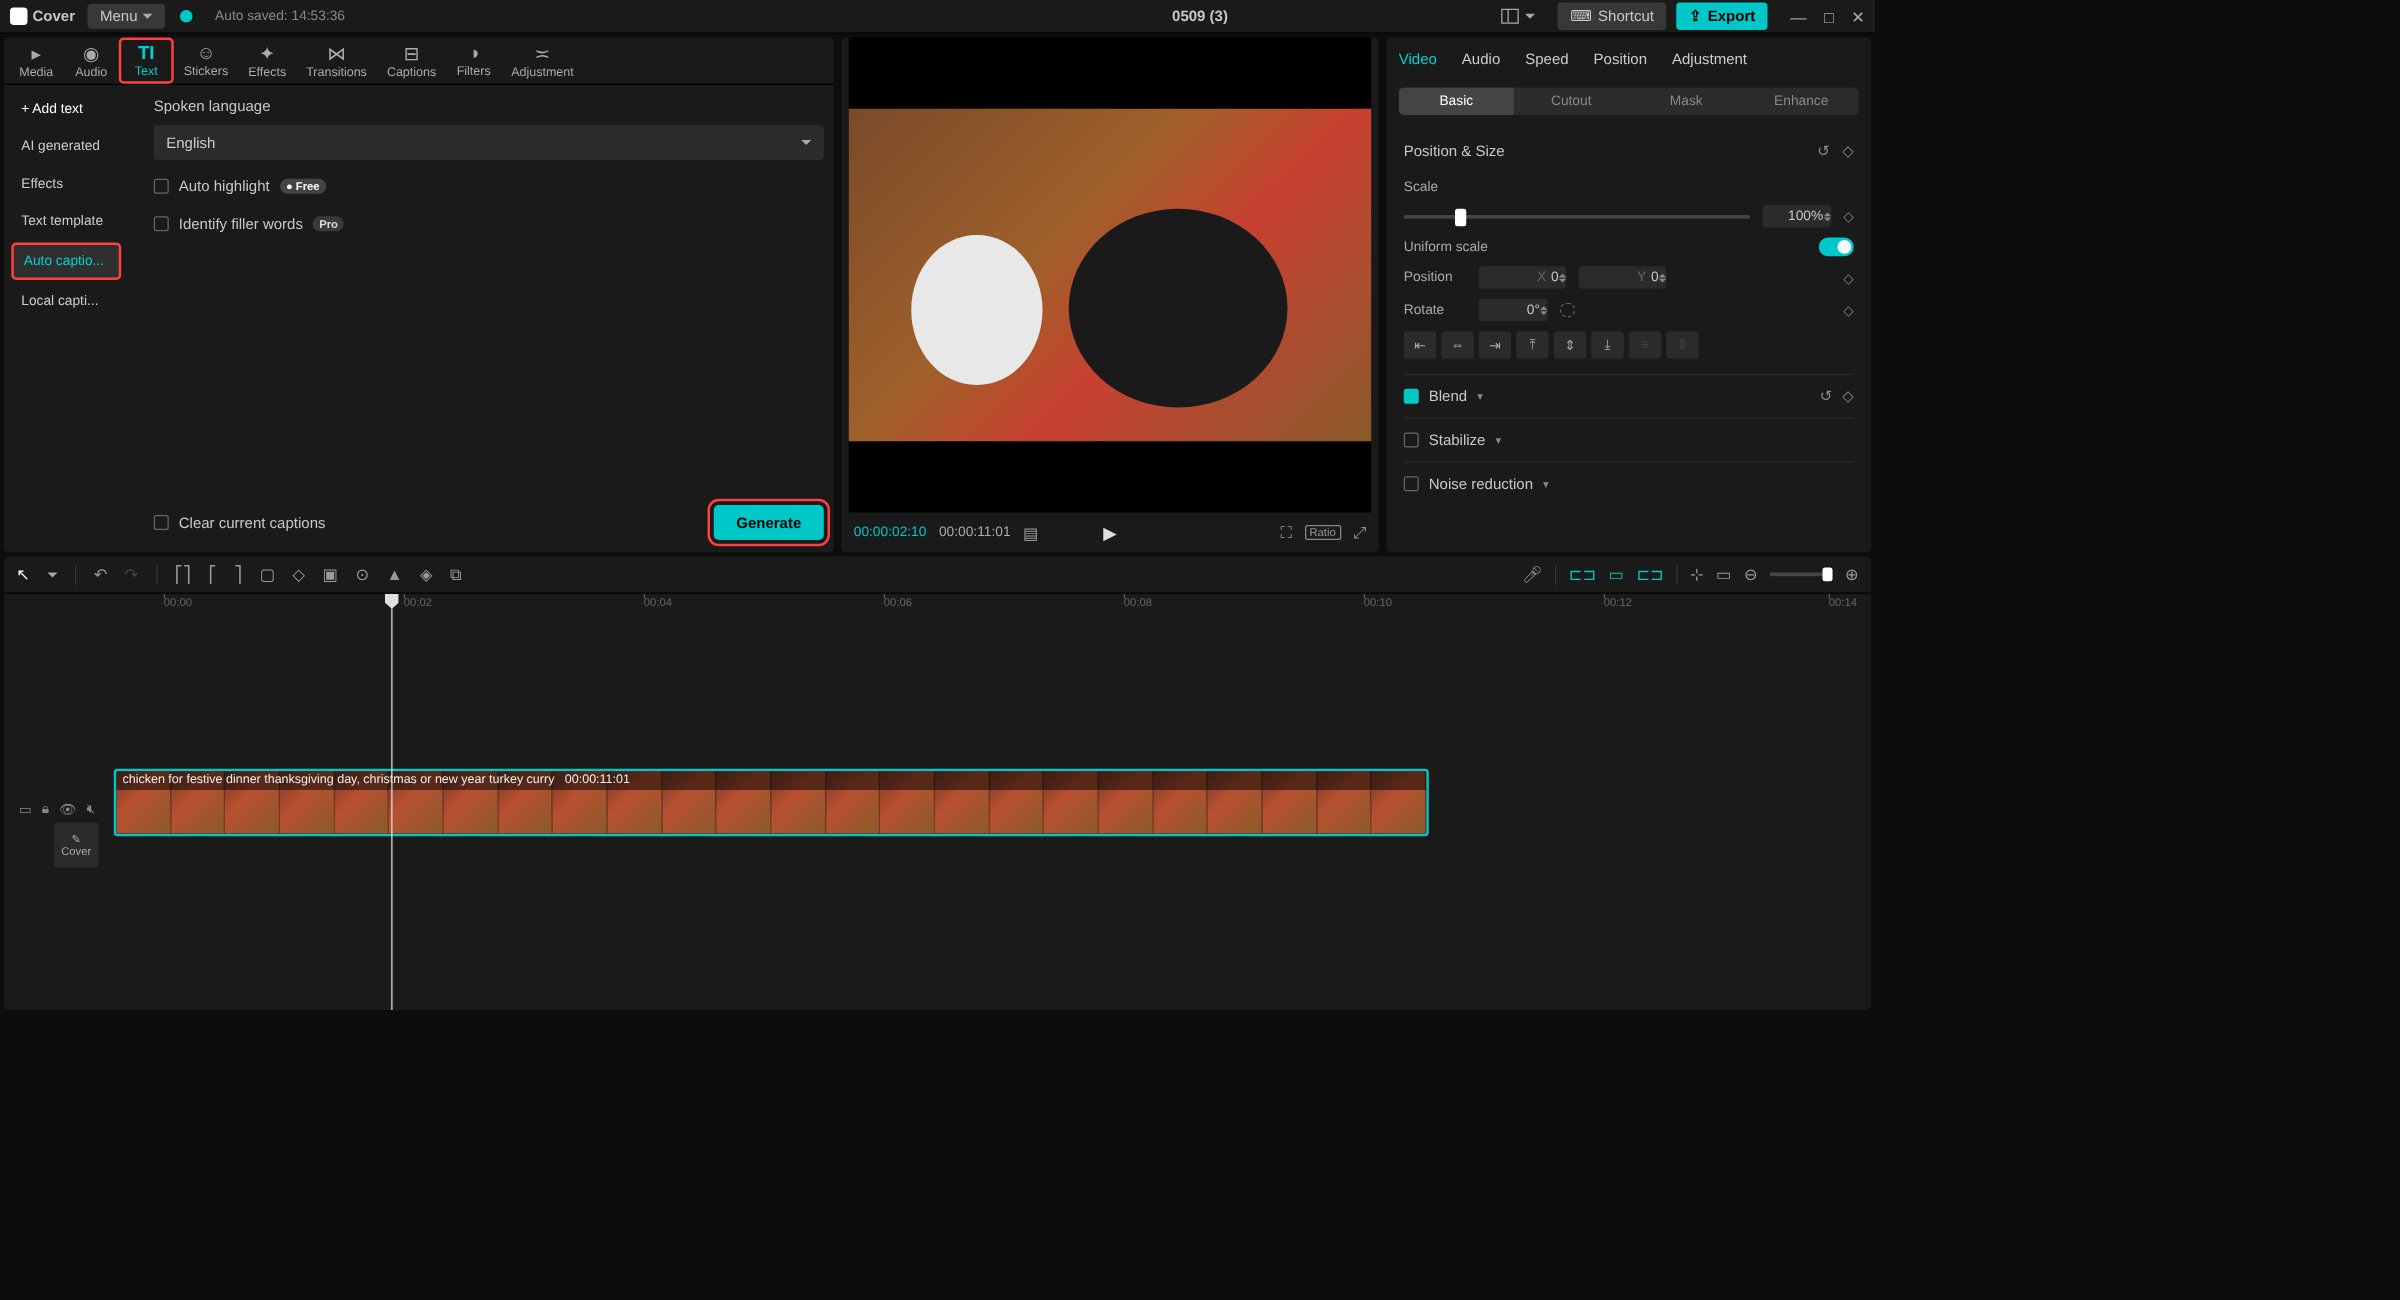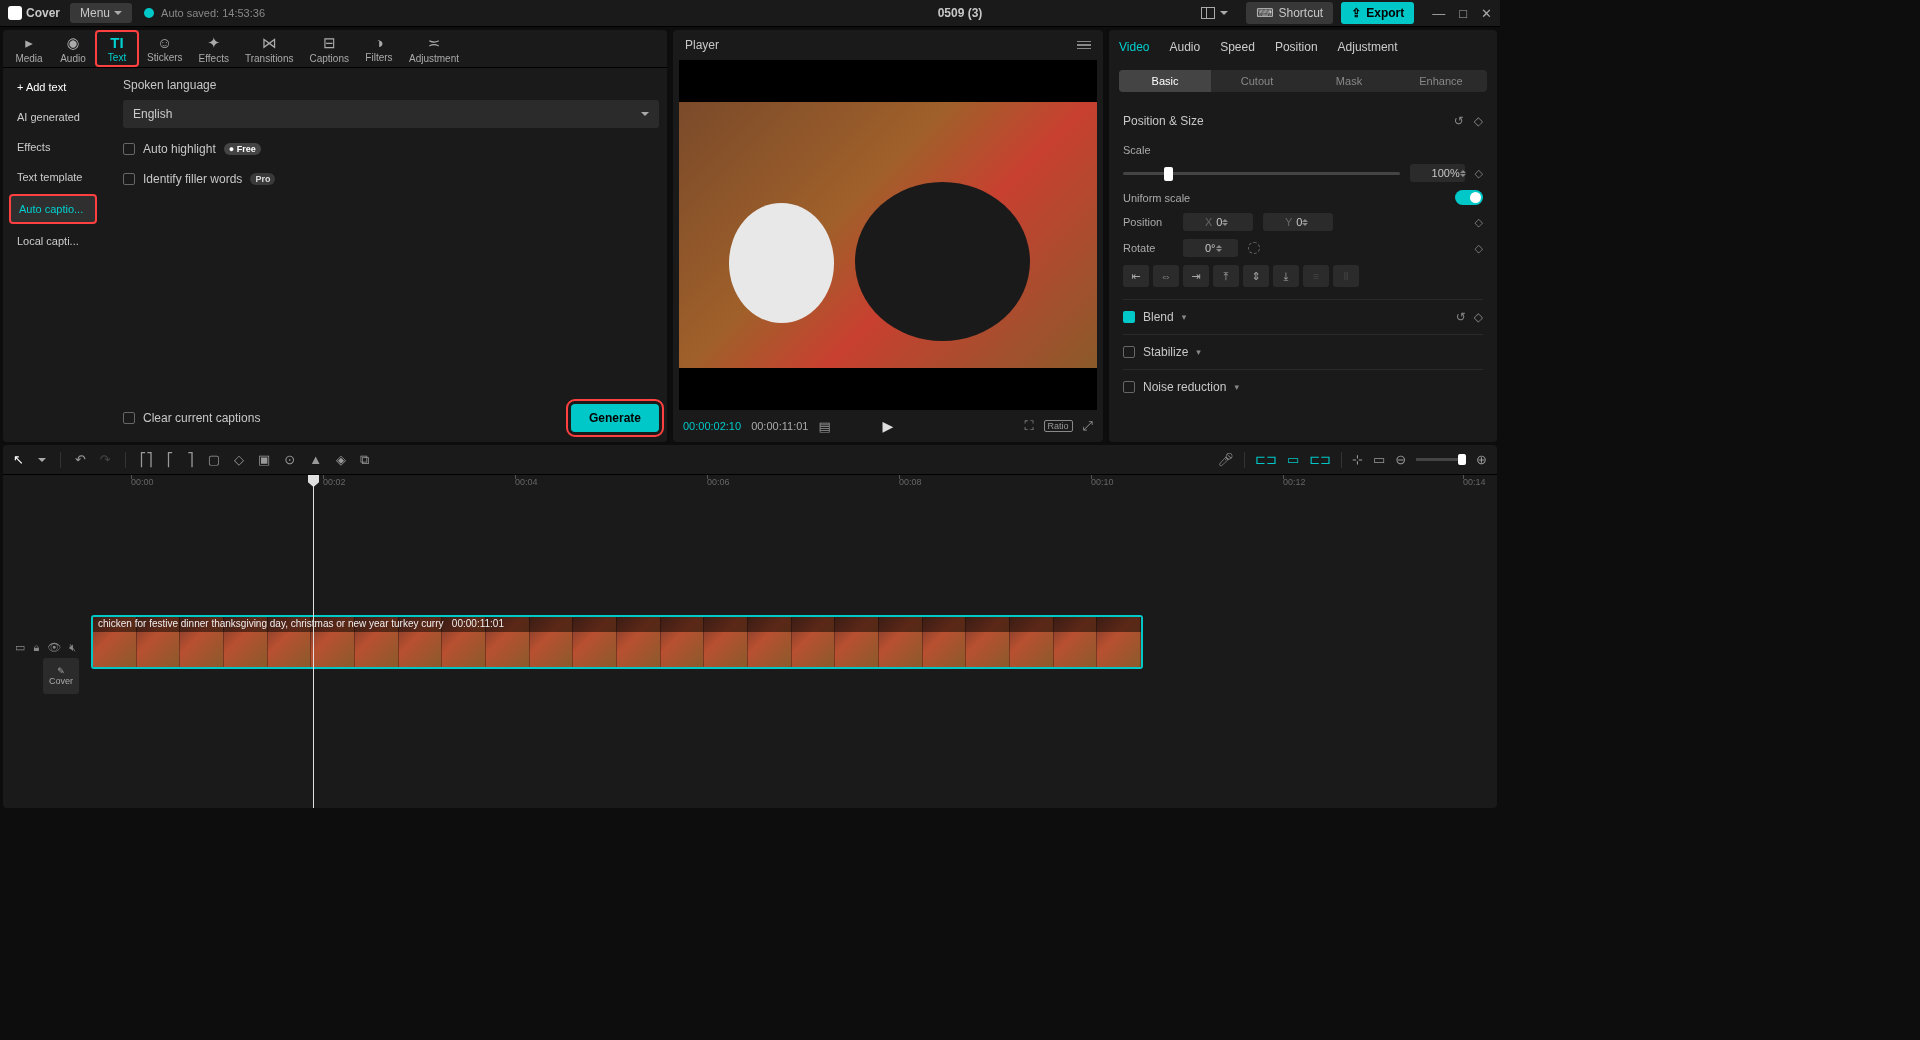--- a/index.html
+++ b/index.html
@@ -4,21 +4,21 @@
 <style>
 * { margin: 0; padding: 0; box-sizing: border-box; font-family: -apple-system, BlinkMacSystemFont, "Segoe UI", Arial, sans-serif; }
 body { background: #0d0d0d; color: #c8c8c8; font-size: 12px; overflow: hidden; width: 1500px; height: 812px; }
 
 
 .titlebar { height: 27px; background: #1a1a1a; display: flex; align-items: center; padding: 0 8px; border-bottom: 1px solid #000; }
 .logo { display: flex; align-items: center; gap: 4px; font-weight: bold; font-size: 12px; }
 .logo-icon { width: 14px; height: 14px; background: #fff; border-radius: 3px; display:inline-block; }
 .menu-btn { background: #383838; padding: 3px 10px; margin-left: 10px; border-radius: 3px; display: flex; align-items: center; gap: 4px; cursor: pointer; font-size: 12px; }
 .chevron-down { width: 0; height: 0; border-left: 4px solid transparent; border-right: 4px solid transparent; border-top: 4px solid #aaa; }
-.autosave { margin-left: 12px; display: flex; align-items: center; gap: 7px; color: #888; font-size: 11px; }
+.autosave { margin-left: 12px; display: flex; align-items: center; gap: 18px; color: #888; font-size: 11px; }
 .autosave-dot { width: 10px; height: 10px; border-radius: 50%; background: #00c8c8; }
 .title-center { position: absolute; left: 50%; transform: translateX(-50%); font-size: 12px; font-weight: bold; }
 .titlebar-right { margin-left: auto; display: flex; align-items: center; gap: 8px; }
 .tb-btn { background: #383838; padding: 4px 10px; border-radius: 3px; display: flex; align-items: center; gap: 5px; cursor: pointer; font-size: 12px; }
 .tb-btn.export { background: #00c8c8; color: #000; font-weight: bold; }
 .win-ctrl { display: flex; gap: 14px; margin-left: 10px; }
 .win-ctrl span { cursor: pointer; color: #aaa; font-size: 13px; }
 .layout-icon { width:14px; height:12px; border:1px solid #aaa; position:relative; }
 .layout-icon::before { content:''; position:absolute; left:4px; top:0; bottom:0; width:1px; background:#aaa; }
 
@@ -78,21 +78,21 @@
 .seg-tabs { display: flex; margin: 6px 10px 10px; background: #2b2b2b; border-radius: 4px; overflow: hidden; }
 .seg { flex: 1; text-align: center; padding: 5px; font-size: 11px; cursor: pointer; color: #888; }
 .seg.active { background: #444; color: #fff; }
 .insp-body { padding: 4px 14px; overflow-y: auto; }
 .sec-head { display: flex; justify-content: space-between; align-items: center; padding: 8px 0; font-size: 12px; font-weight: 500; }
 .sec-icons { display: flex; gap: 10px; color: #888; font-size: 12px; cursor:pointer; }
 .prop-row { display: flex; align-items: center; gap: 10px; margin: 8px 0; font-size: 11px; }
 .prop-label { width: 50px; color: #aaa; }
 .slider-track { flex: 1; height: 3px; background: #444; position: relative; border-radius: 2px; }
 .slider-thumb { position: absolute; width: 9px; height: 14px; background: #fff; border-radius: 2px; top: -5px; }
-.num-box { background: #2b2b2b; padding: 3px 22px; border-radius: 3px; width: 55px; display: flex; align-items: center; justify-content: flex-start; font-size:11px; }
+.num-box { background: #2b2b2b; padding: 3px 0; border-radius: 3px; width: 55px; display: flex; align-items: center; justify-content: flex-end; font-size:11px; }
 .spinner { display: flex; flex-direction: column; gap: 1px; }
 .spinner span { width: 0; height: 0; border-left: 3px solid transparent; border-right: 3px solid transparent; }
 .spinner .up { border-bottom: 3px solid #888; }
 .spinner .dn { border-top: 3px solid #888; }
 .axis-lbl { color:#666; margin-right:4px; }
 .toggle { width: 28px; height: 15px; background: #00c8c8; border-radius: 8px; position: relative; cursor: pointer; margin-left: auto; }
 .toggle::after { content:''; position:absolute; right:2px; top:2px; width:11px; height:11px; background:#fff; border-radius:50%; }
 .align-row { display: flex; gap: 4px; margin: 8px 0 12px; }
 .align-btn { width: 26px; height: 22px; background: #2b2b2b; border-radius: 3px; display: flex; align-items: center; justify-content: center; font-size: 11px; cursor: pointer; color:#aaa; }
 .align-btn.dis { color:#444; }
@@ -238,28 +238,20 @@
             <span class="chk"></span>
               <span>Clear current captions</span>
           </div>
           <button class="gen-btn hl-gen">Generate</button>
         </div>
       </div>
     </div>
   </div>
 
   <div class="panel player-panel">
-    <div class="player-head">
-      <span>Player</span>
-      <div class="hamb">
-          <span></span>
-          <span></span>
-          <span></span>
-        </div>
-    </div>
     <div class="player-viewport">
       <div class="fake-video"></div>
     </div>
     <div class="player-ctrl" style="position:relative;">
       <span class="pc-time">00:00:02:10</span>
       <span class="pc-dur">00:00:11:01</span>
       <span class="pc-icon">▤</span>
       <span class="play-btn">▶</span>
       <div class="pc-right">
         <span class="pc-icon">⛶</span>

